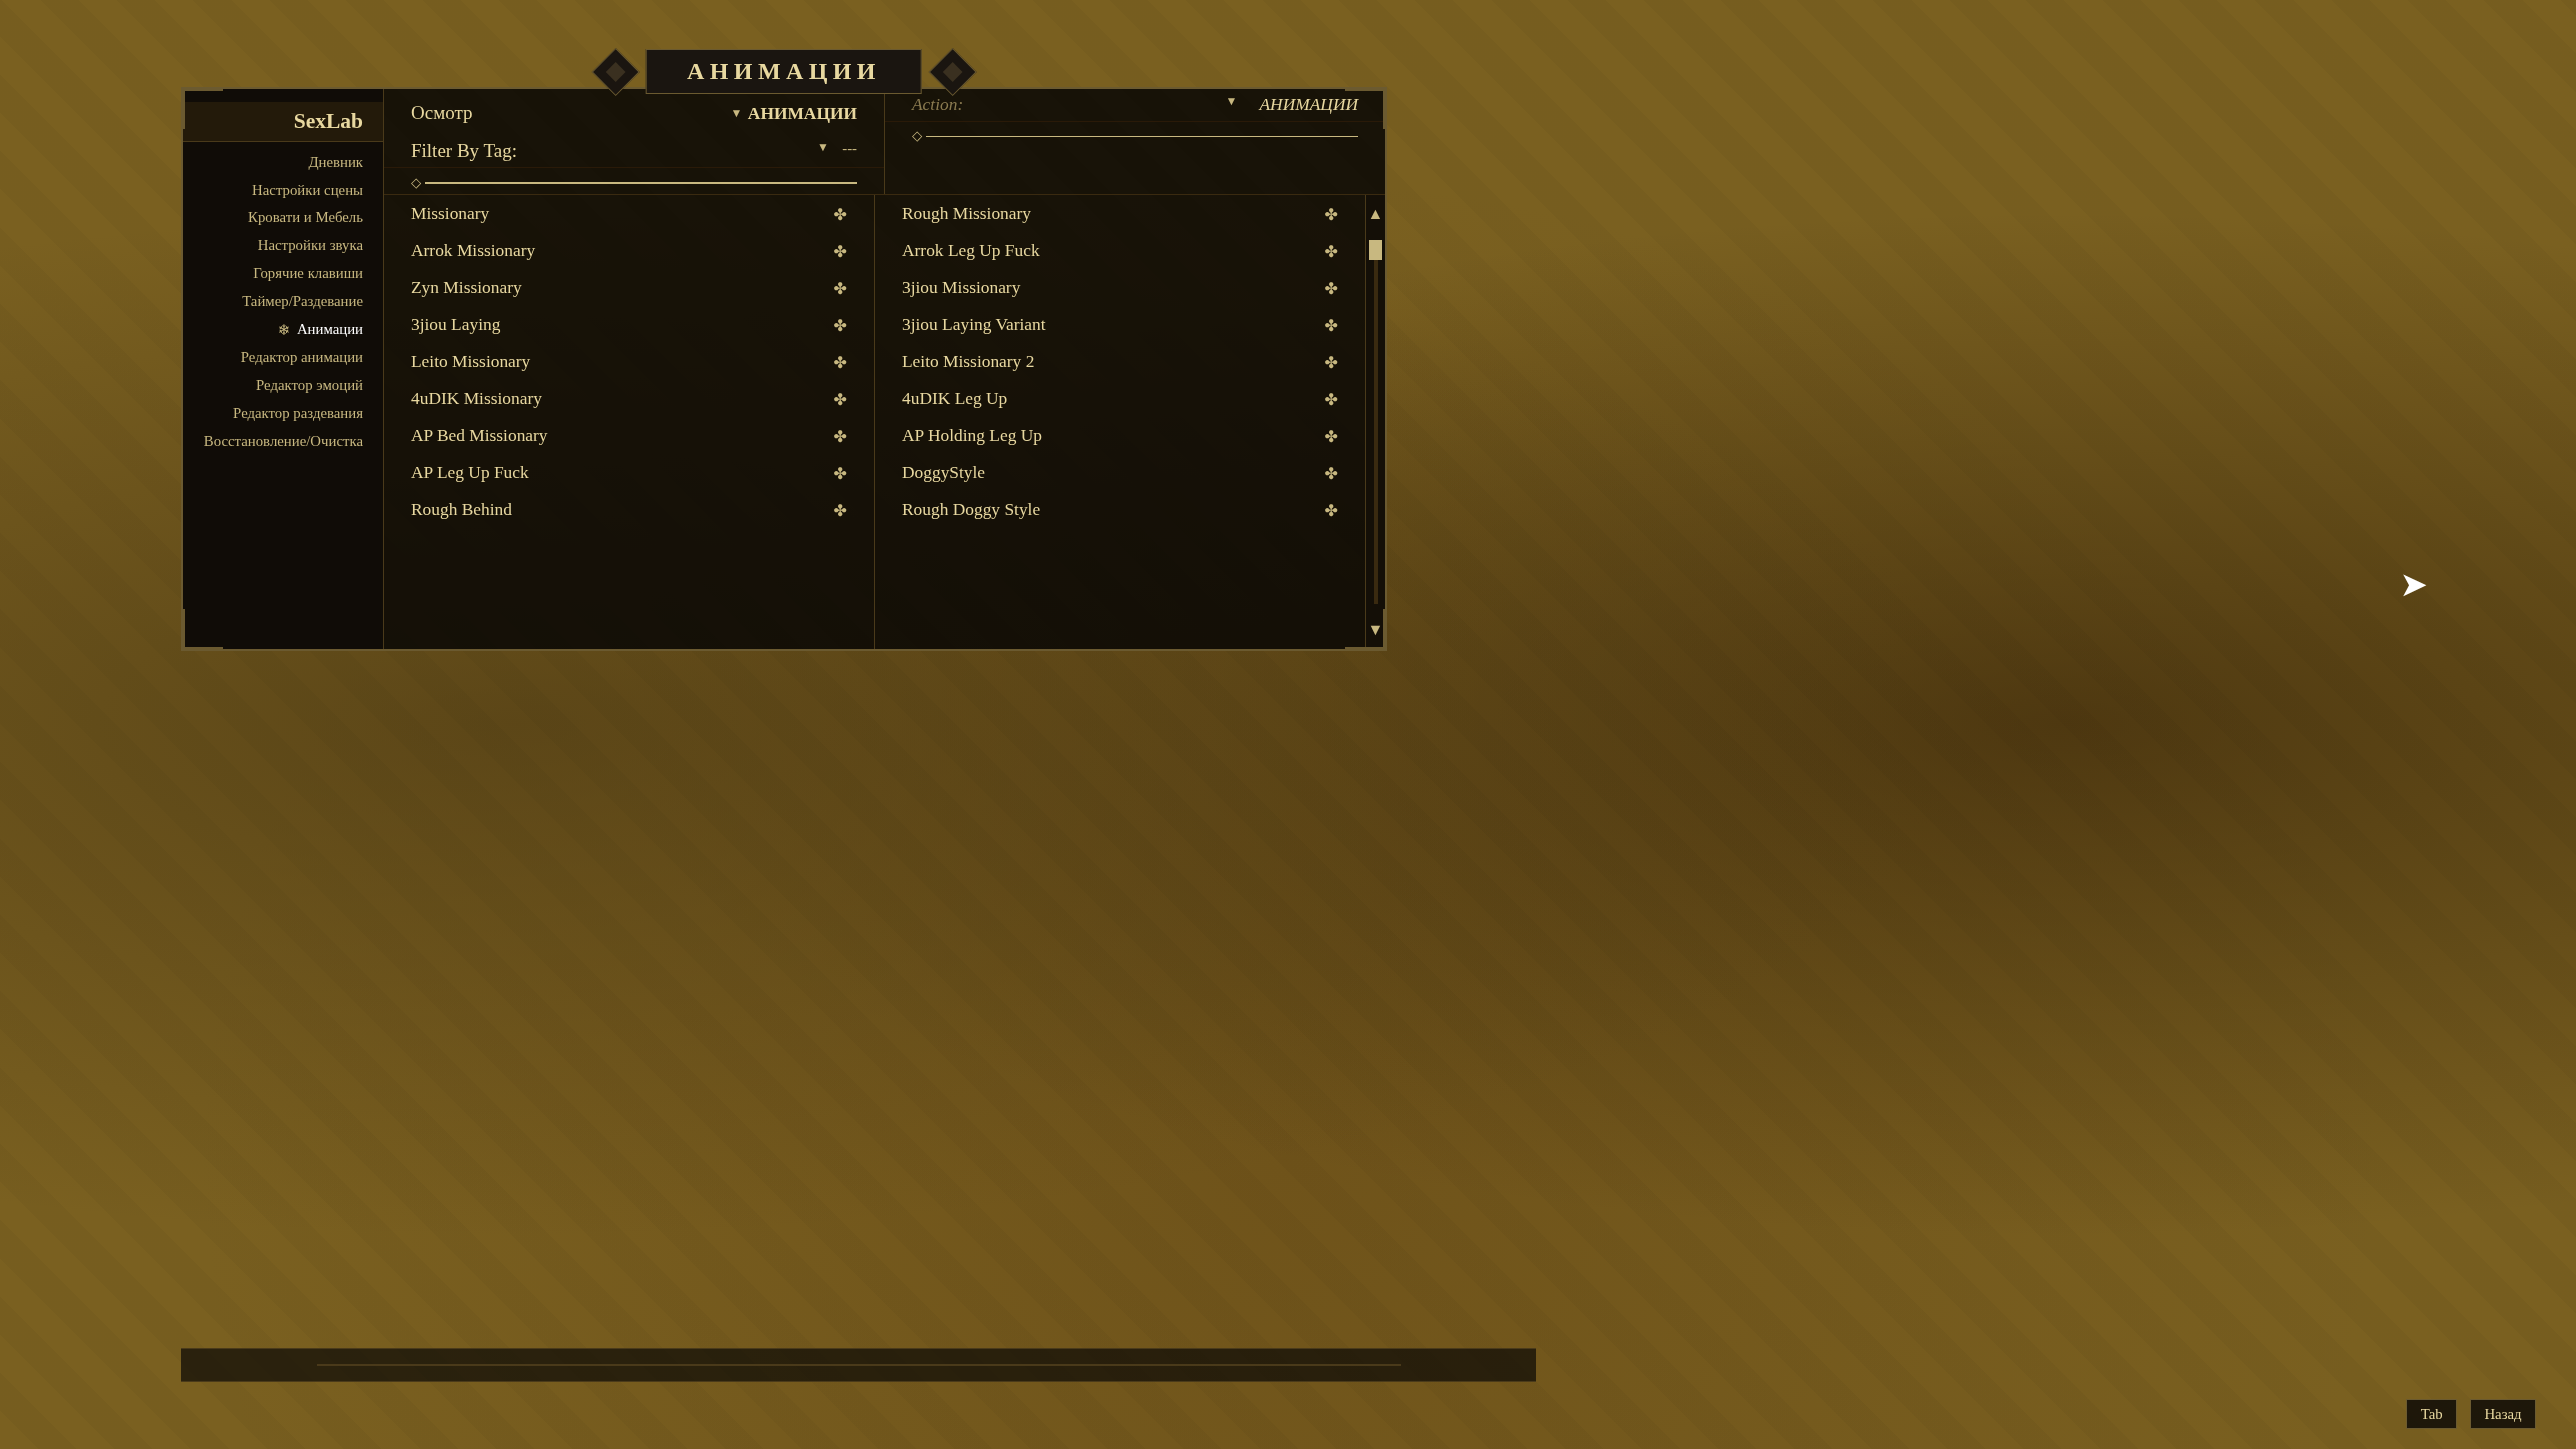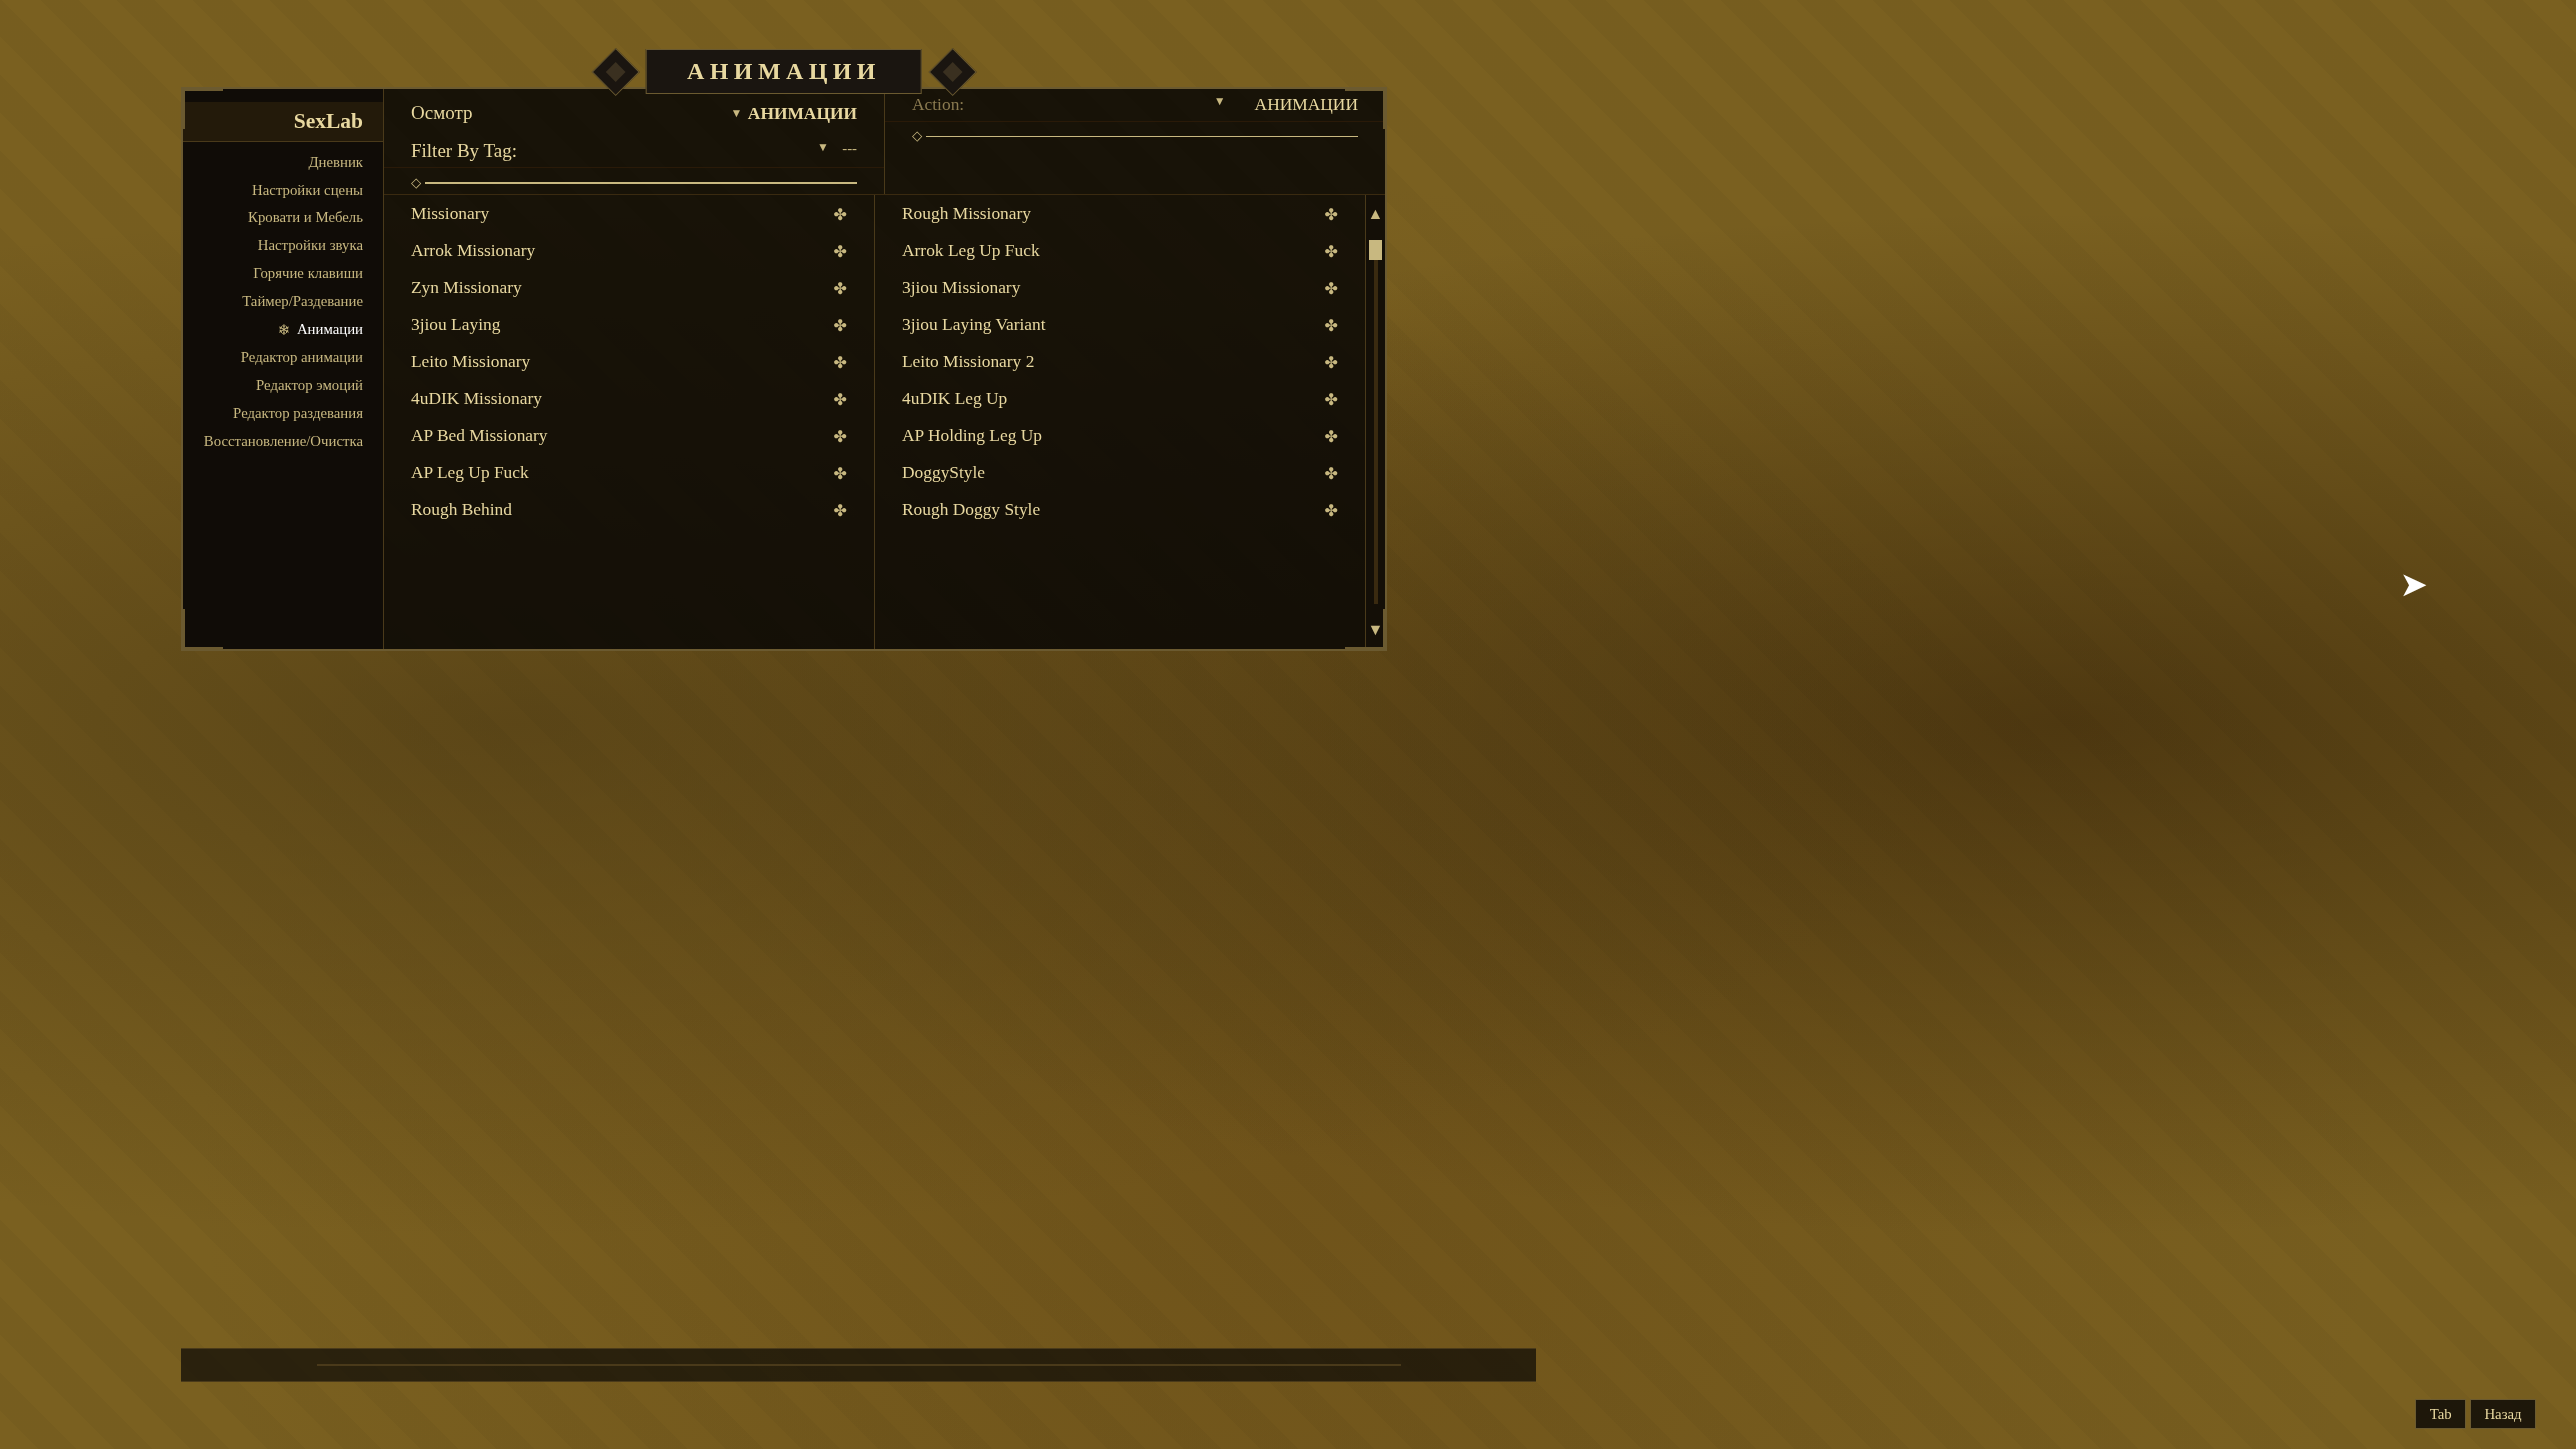--- a/index.html
+++ b/index.html
@@ -243,21 +243,21 @@
       background: #4a3a1a;
     }
 
     
     .hotkey-bar {
       position: absolute;
       bottom: 20px;
       right: 40px;
       display: flex;
       align-items: center;
-      gap: 4px;
+      gap: 13px;
     }
 
     .hotkey-btn {
       background: rgba(20, 15, 8, 0.9);
       border: 0.7px solid #6b5a30;
       color: #e8d8a0;
       font-size: 14.8px;
       padding: 5.4px 13.4px;
     }
 
@@ -371,21 +371,21 @@
 
           <div style="padding: 6.7px 27px 3.4px 27px;">
             <div style="display:flex; align-items:center; gap:3.4px;">
               <span style="color:#c8b880; font-size:13.4px;">◇</span>
               <div style="flex:1; height:1.3px; background:#c8b880;"></div>
             </div>
           </div>
         </div>
 
         <div style="flex:1;">
-          <div style="padding: 5.4px 27px; display:flex; align-items:flex-start; gap:29px; border-bottom: 0.7px solid #2a1a08;">
+          <div style="padding: 5.4px 27px; display:flex; align-items:flex-start; gap:22px; border-bottom: 0.7px solid #2a1a08; font-style: italic;">
             <span style="color:#8a7a50; font-size:17.4px;">Action:</span>
             <div style="flex:1;"></div>
             <span class="arrow-small">▼</span>
             <span style="color:#e8d8a0; font-size:17.4px;">АНИМАЦИИ</span>
           </div>
 
           <div style="padding: 6.7px 27px 3.4px 27px;">
             <div style="display:flex; align-items:center; gap:3.4px;">
               <span style="color:#c8b880; font-size:13.4px;">◇</span>
               <div style="flex:1; height:1.3px; background:#c8b880;"></div>

